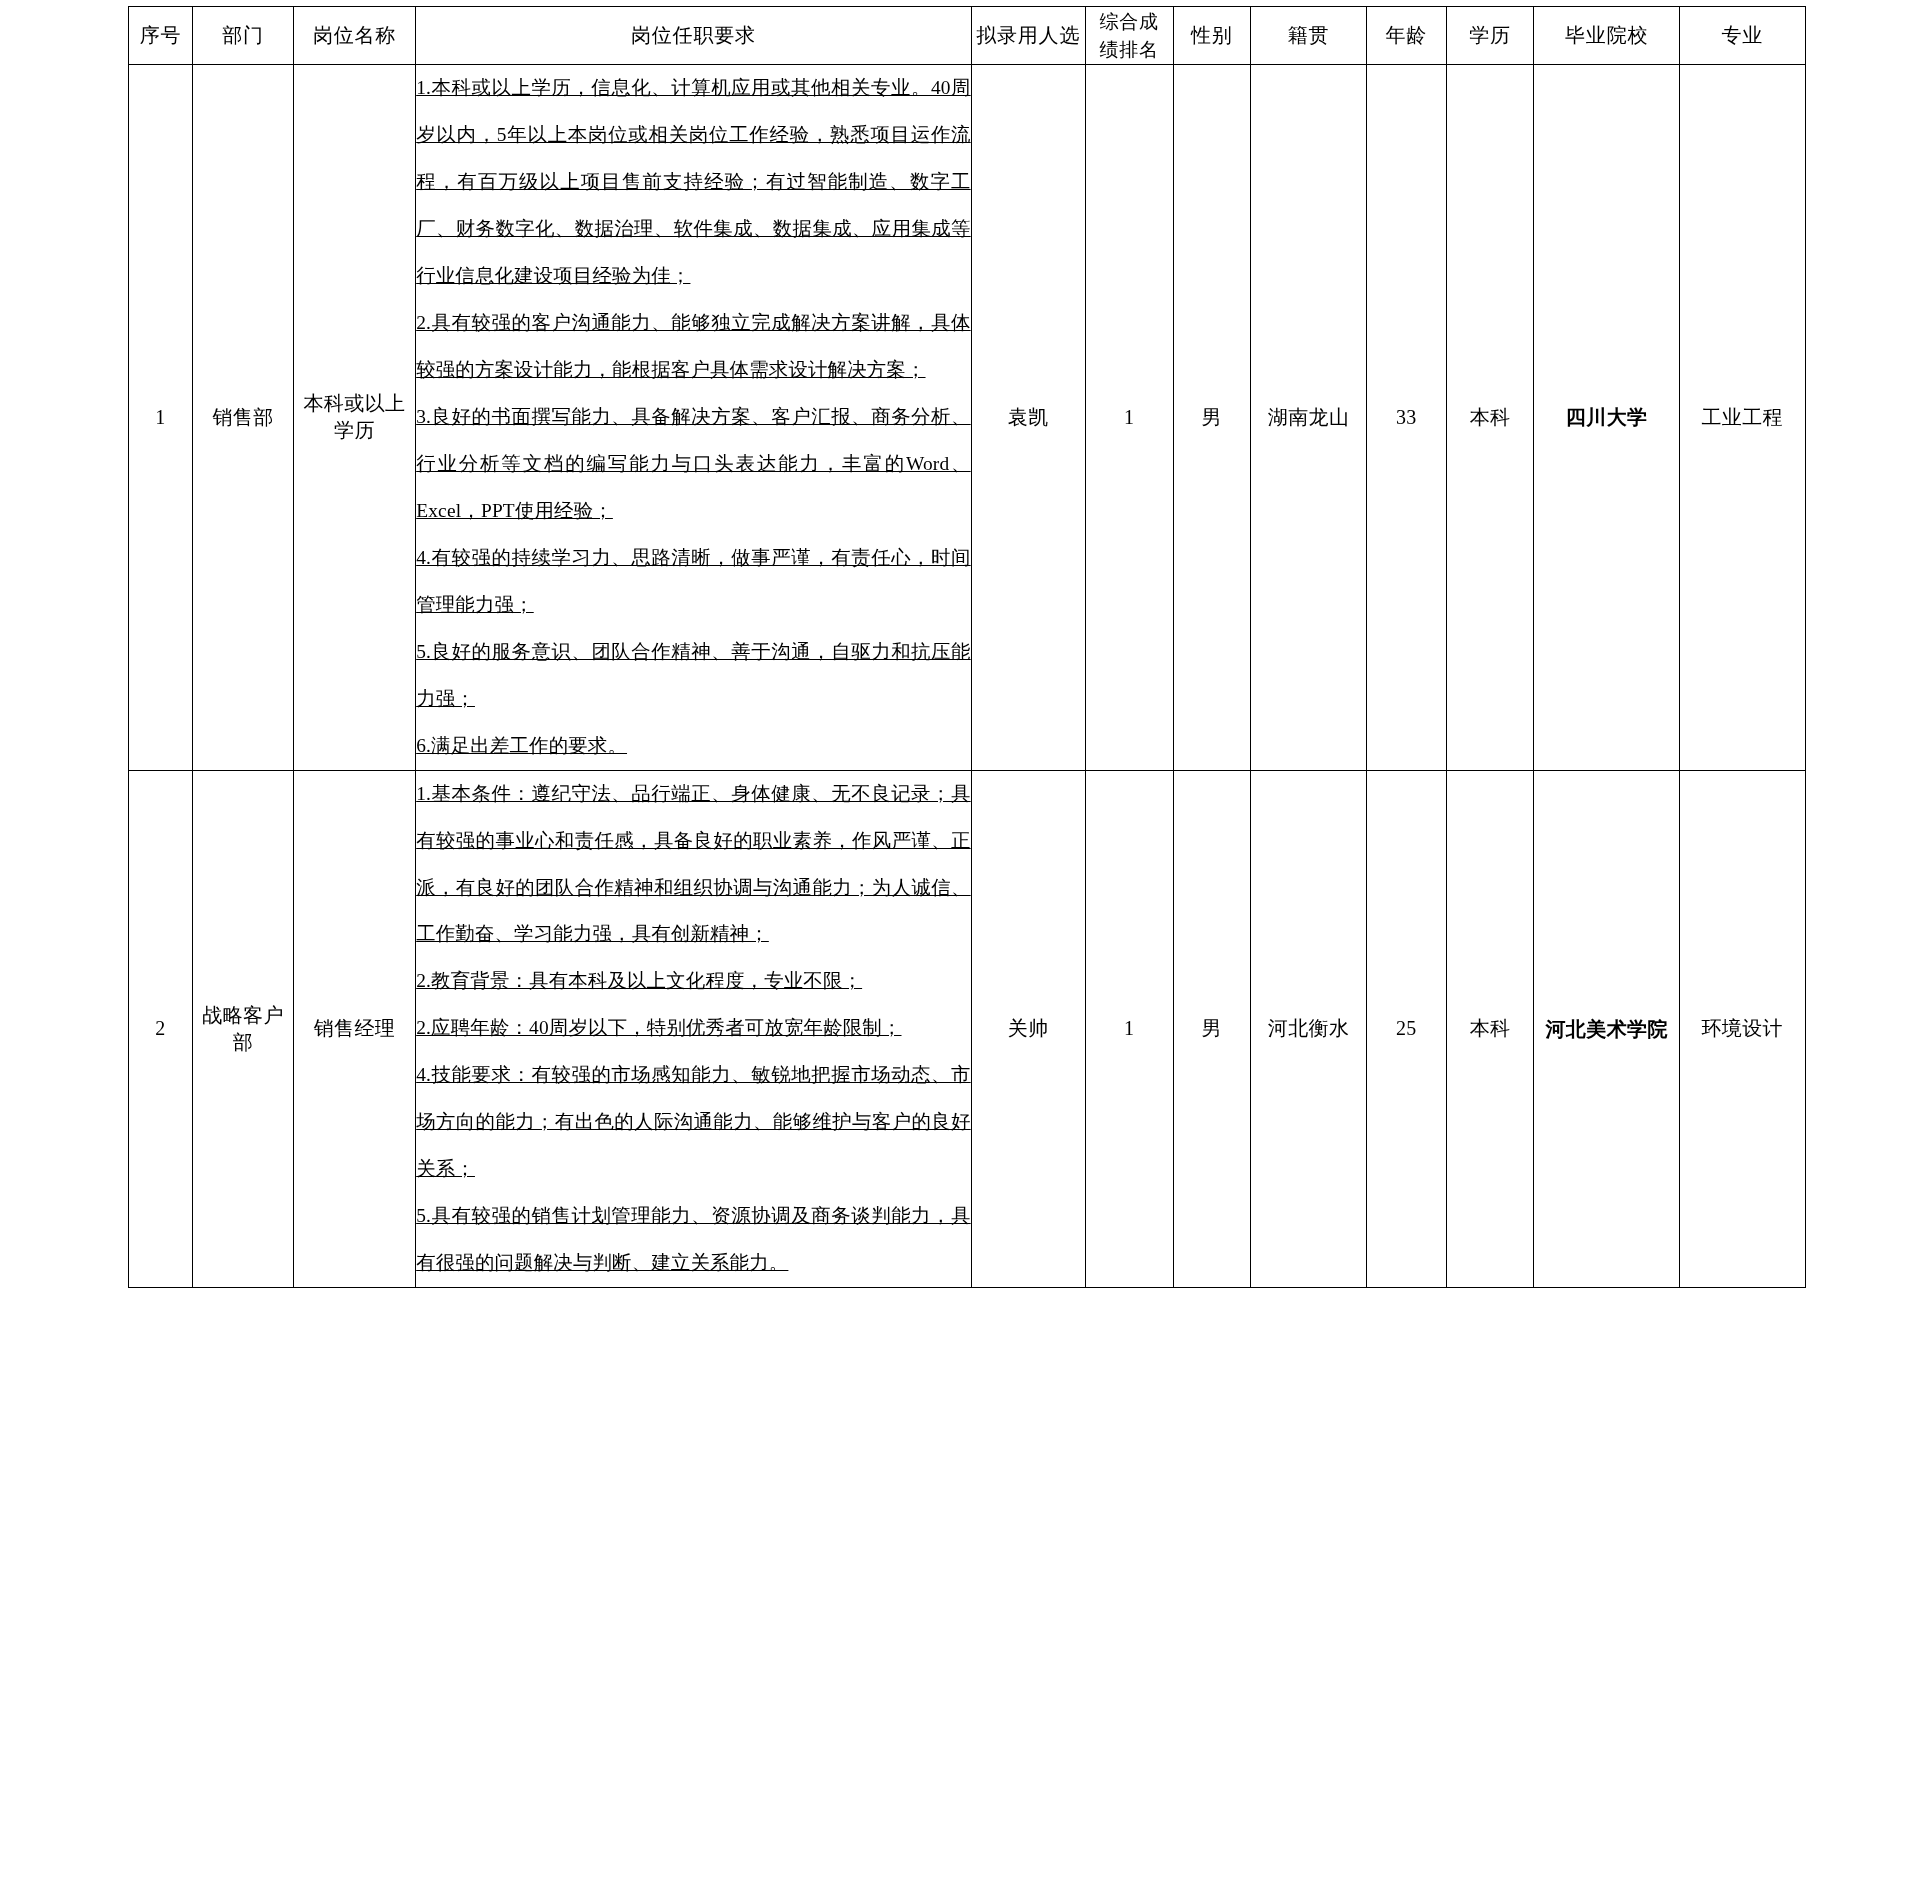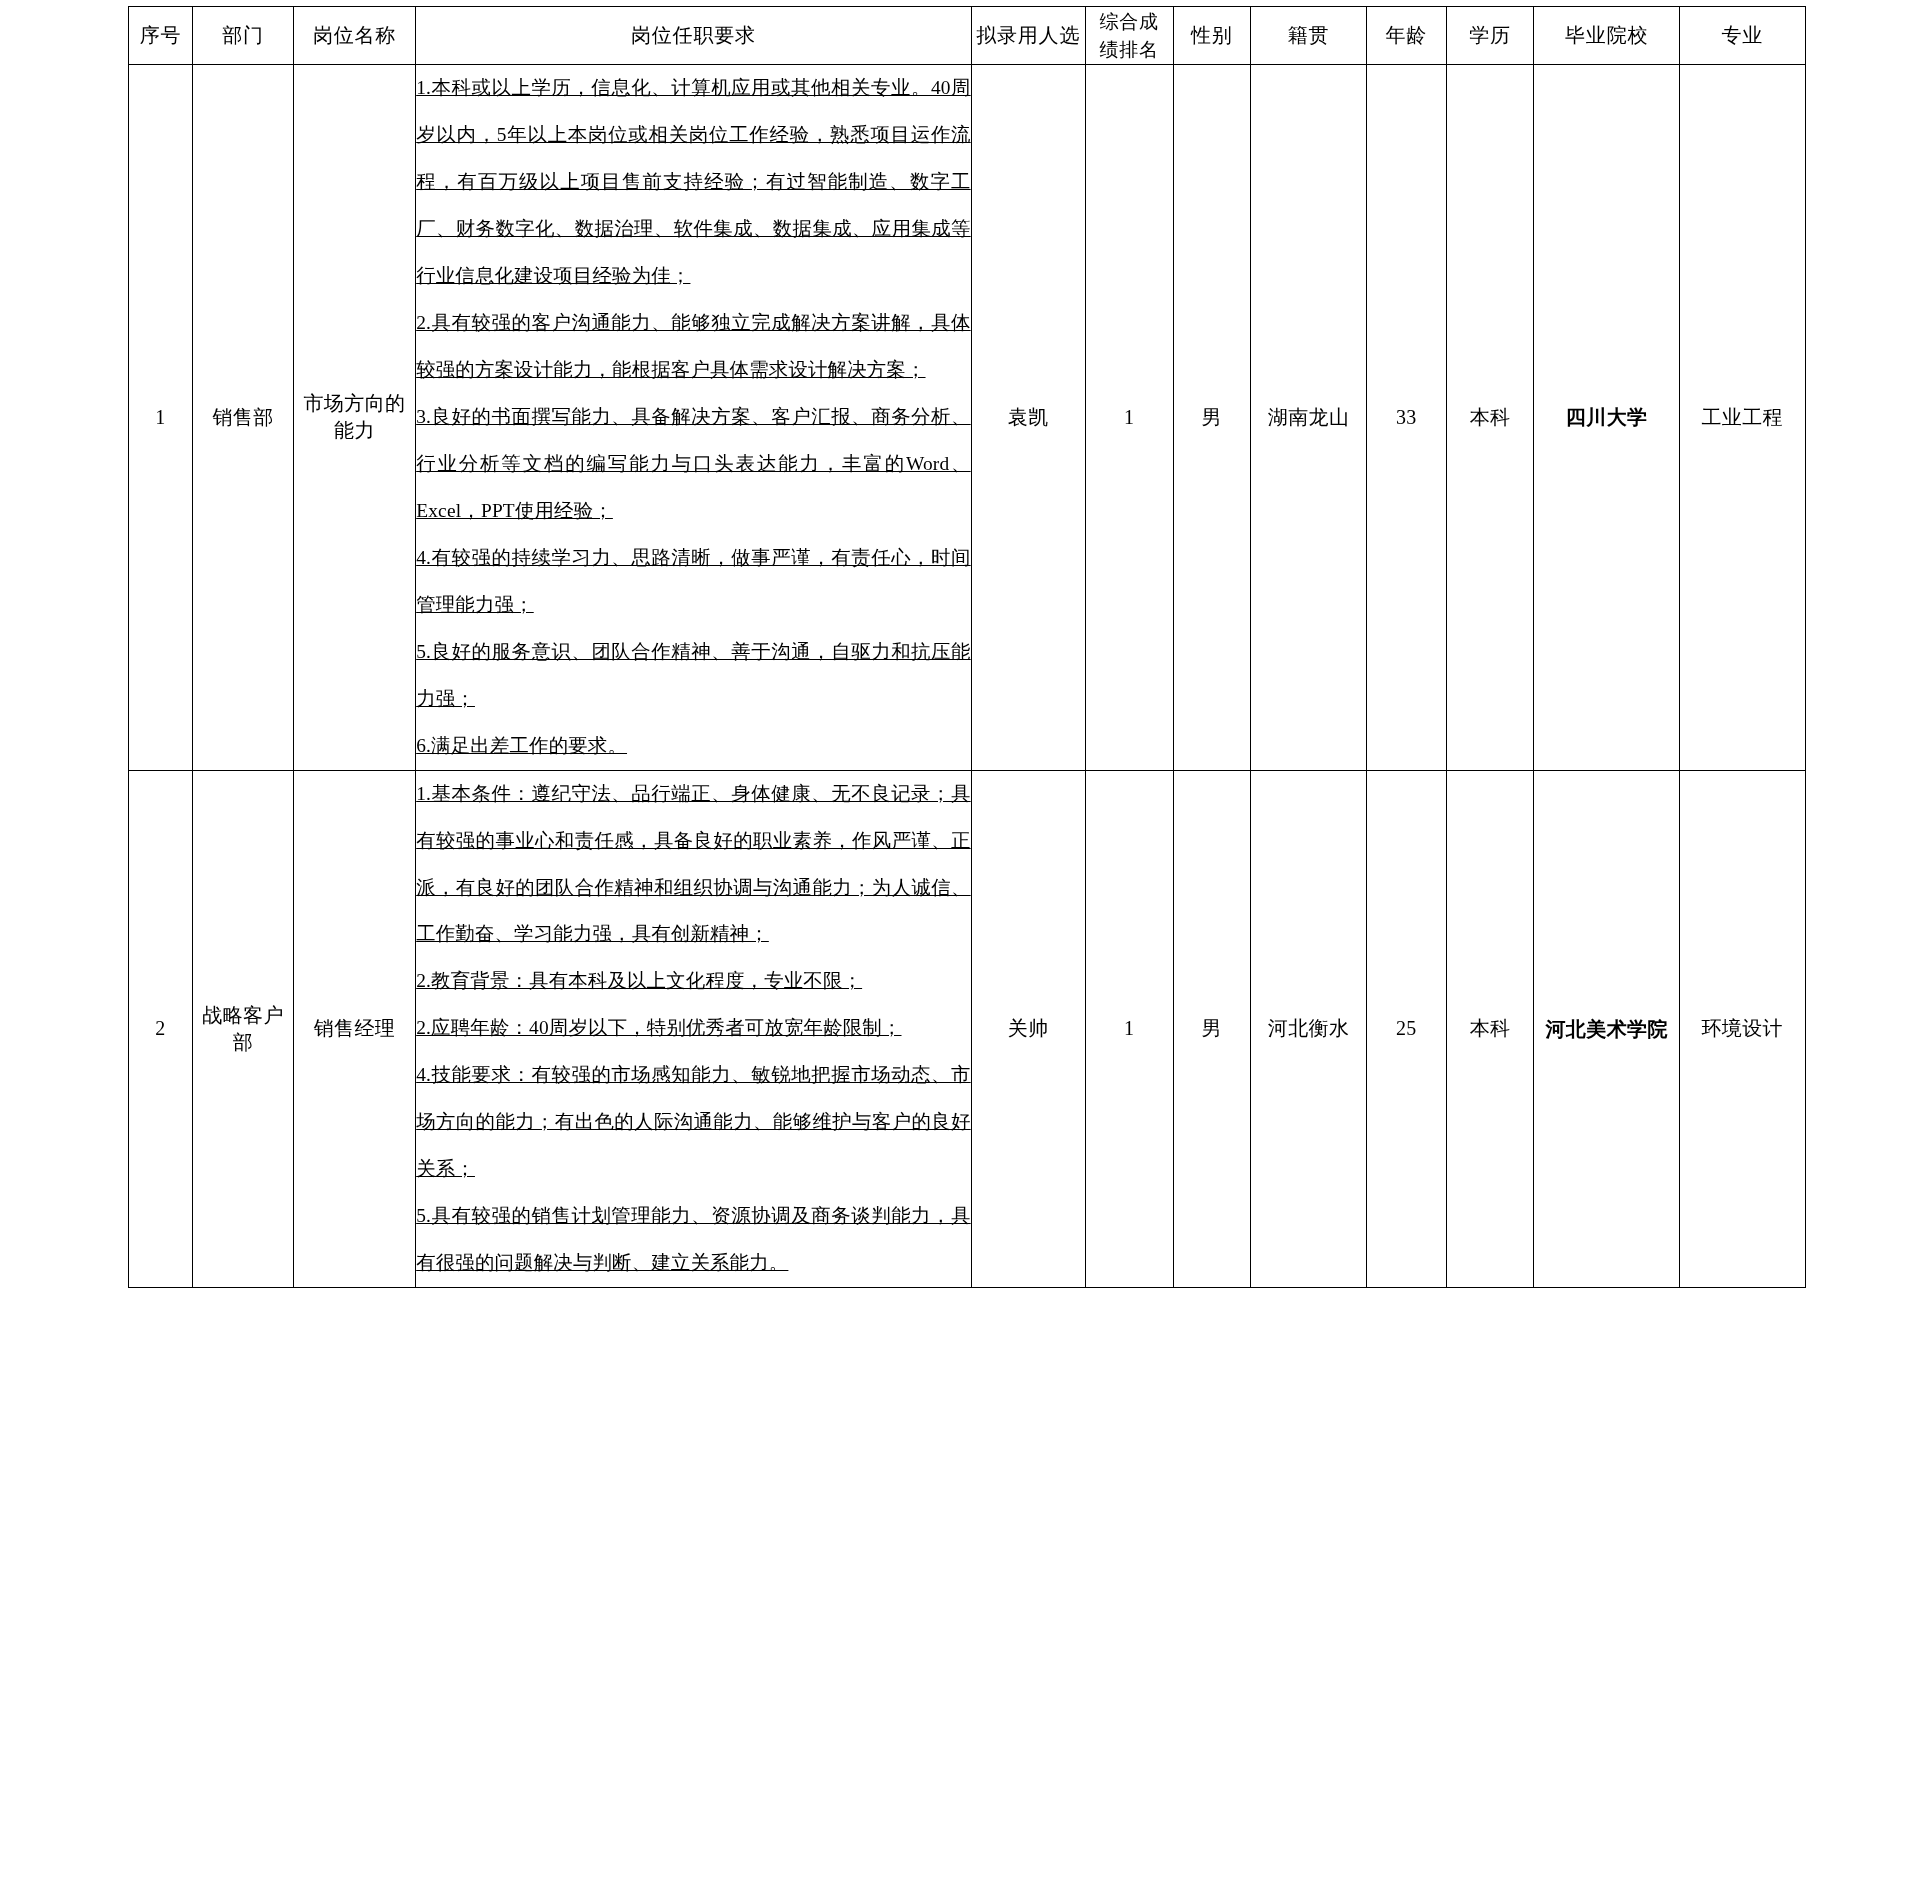--- a/index.html
+++ b/index.html
@@ -119,21 +119,21 @@
         <th>学历</th>
         <th>毕业院校</th>
         <th>专业</th>
       </tr>
     </thead>
     <tbody>
 
       <tr>
         <td class="center">1</td>
         <td class="center">销售部</td>
-        <td class="center">市场方向的能力</td>
+        <td class="center">本科或以上学历</td>
         <td class="req">
           <div class="req-list">
             <span class="item">1.本科或以上学历，信息化、计算机应用或其他相关专业。40周岁以内，5年以上本岗位或相关岗位工作经验，熟悉项目运作流程，有百万级以上项目售前支持经验；有过智能制造、数字工厂、财务数字化、数据治理、软件集成、数据集成、应用集成等行业信息化建设项目经验为佳；</span>
             <span class="item">2.具有较强的客户沟通能力、能够独立完成解决方案讲解，具体较强的方案设计能力，能根据客户具体需求设计解决方案；</span>
             <span class="item">3.良好的书面撰写能力、具备解决方案、客户汇报、商务分析、行业分析等文档的编写能力与口头表达能力，丰富的Word、Excel，PPT使用经验；</span>
             <span class="item">4.有较强的持续学习力、思路清晰，做事严谨，有责任心，时间管理能力强；</span>
             <span class="item">5.良好的服务意识、团队合作精神、善于沟通，自驱力和抗压能力强；</span>
             <span class="item">6.满足出差工作的要求。</span>
           </div>
         </td>

